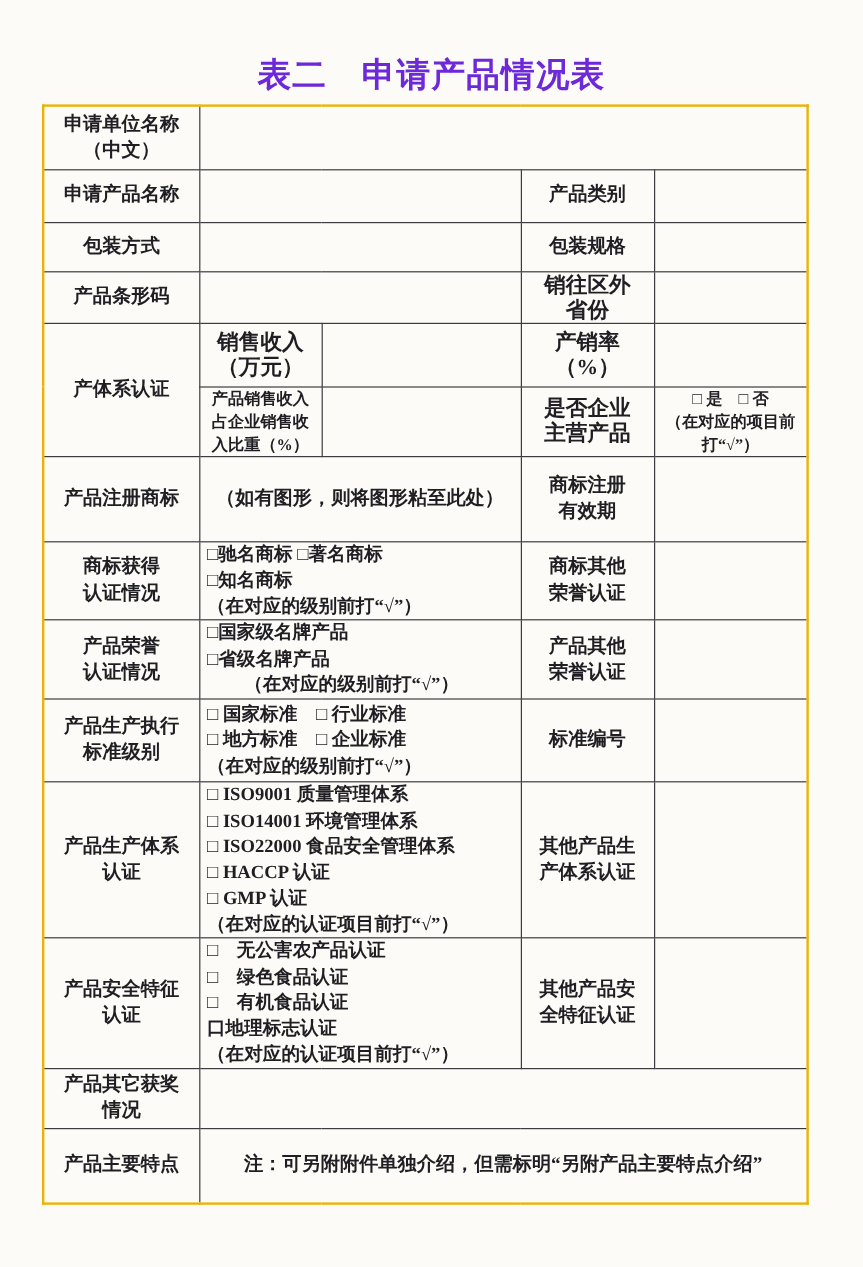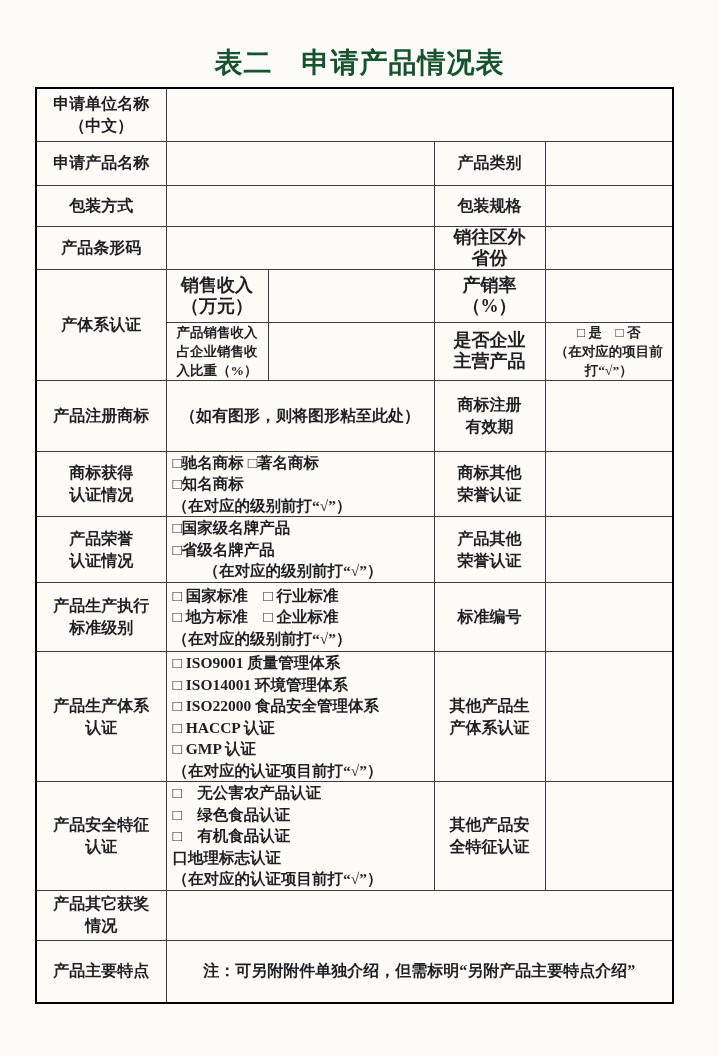--- a/index.html
+++ b/index.html
@@ -6,27 +6,27 @@
   body{
     width:719px;height:1056px;position:relative;
     background:#fcfbf8;
     font-family:"Liberation Serif","DejaVu Serif",serif;
     color:#1f1f23;
     -webkit-font-smoothing:antialiased;
   }
   .page-title{
     position:absolute;top:44px;left:0;width:719px;
     text-align:center;font-size:28px;font-weight:bold;
-    letter-spacing:1px;color:#14532d;
+    letter-spacing:1px;color:#6d28d9;
   }
   table.form{
     position:absolute;left:35px;top:87px;
     width:637px;height:910px;
     border-collapse:collapse;table-layout:fixed;
-    border:2px solid #000000;
+    border:2px solid #eab308;
   }
   td{
     border:1px solid #3c3c40;
     padding:0;overflow:hidden;
     font-size:16px;font-weight:600;line-height:22px;
     vertical-align:middle;
   }
   td.lbl{text-align:center;}
   td.opts{padding-left:6px;font-size:15.5px;line-height:21.5px;text-align:left;}
   td.center-note{text-align:center;font-size:16px;}

